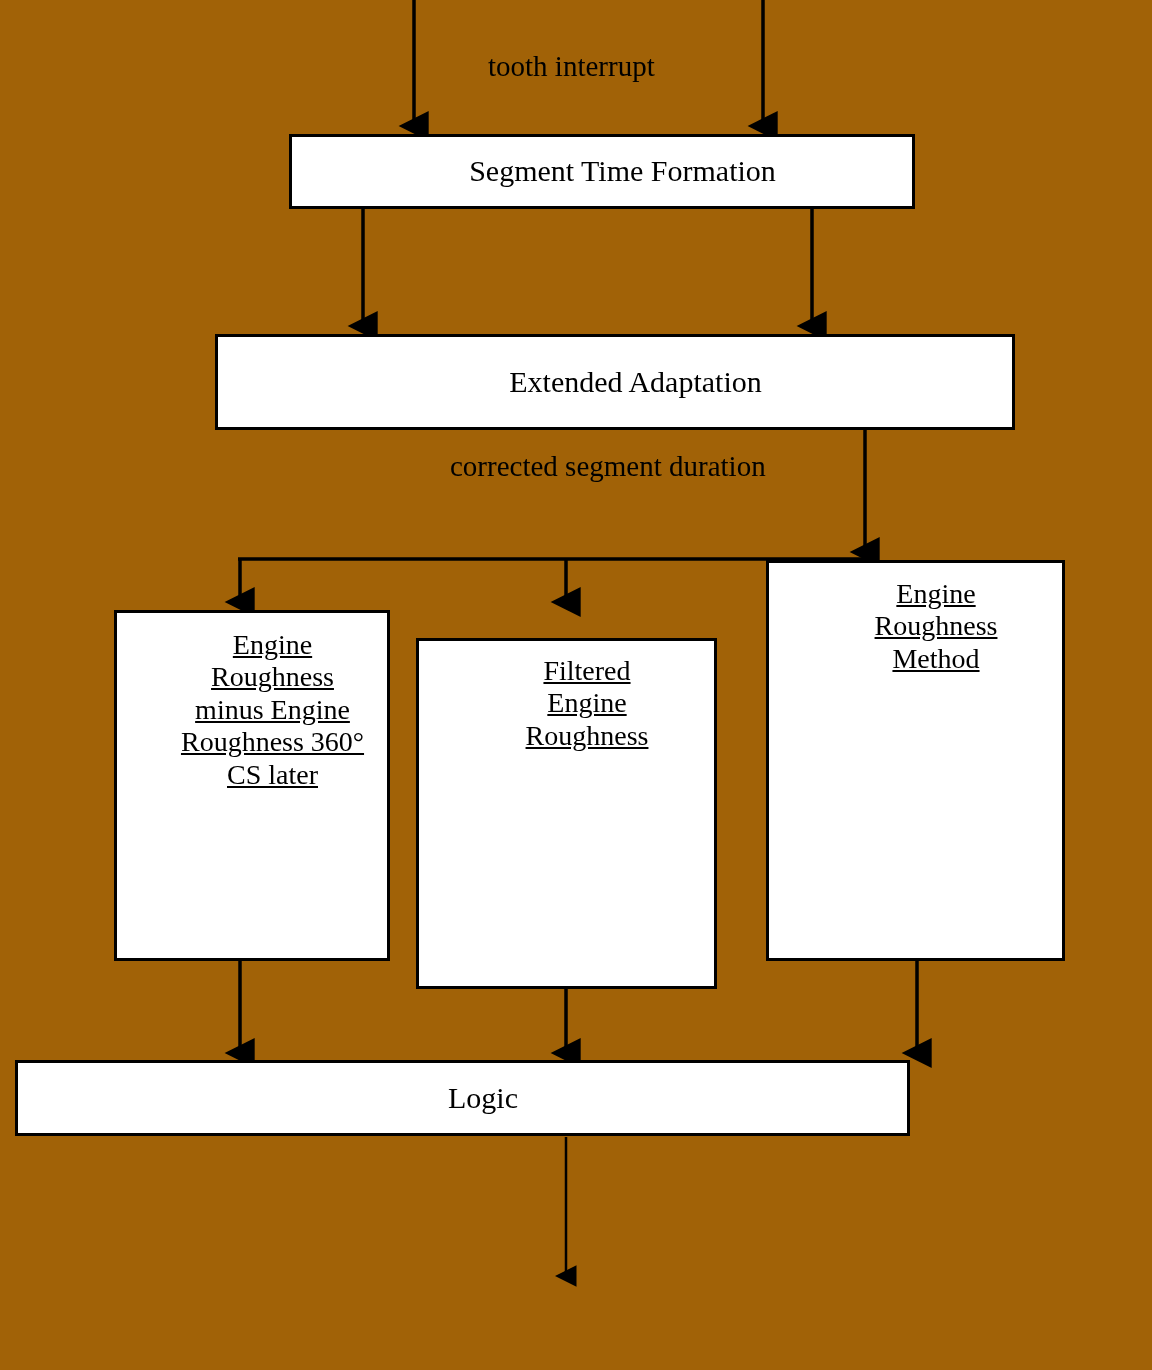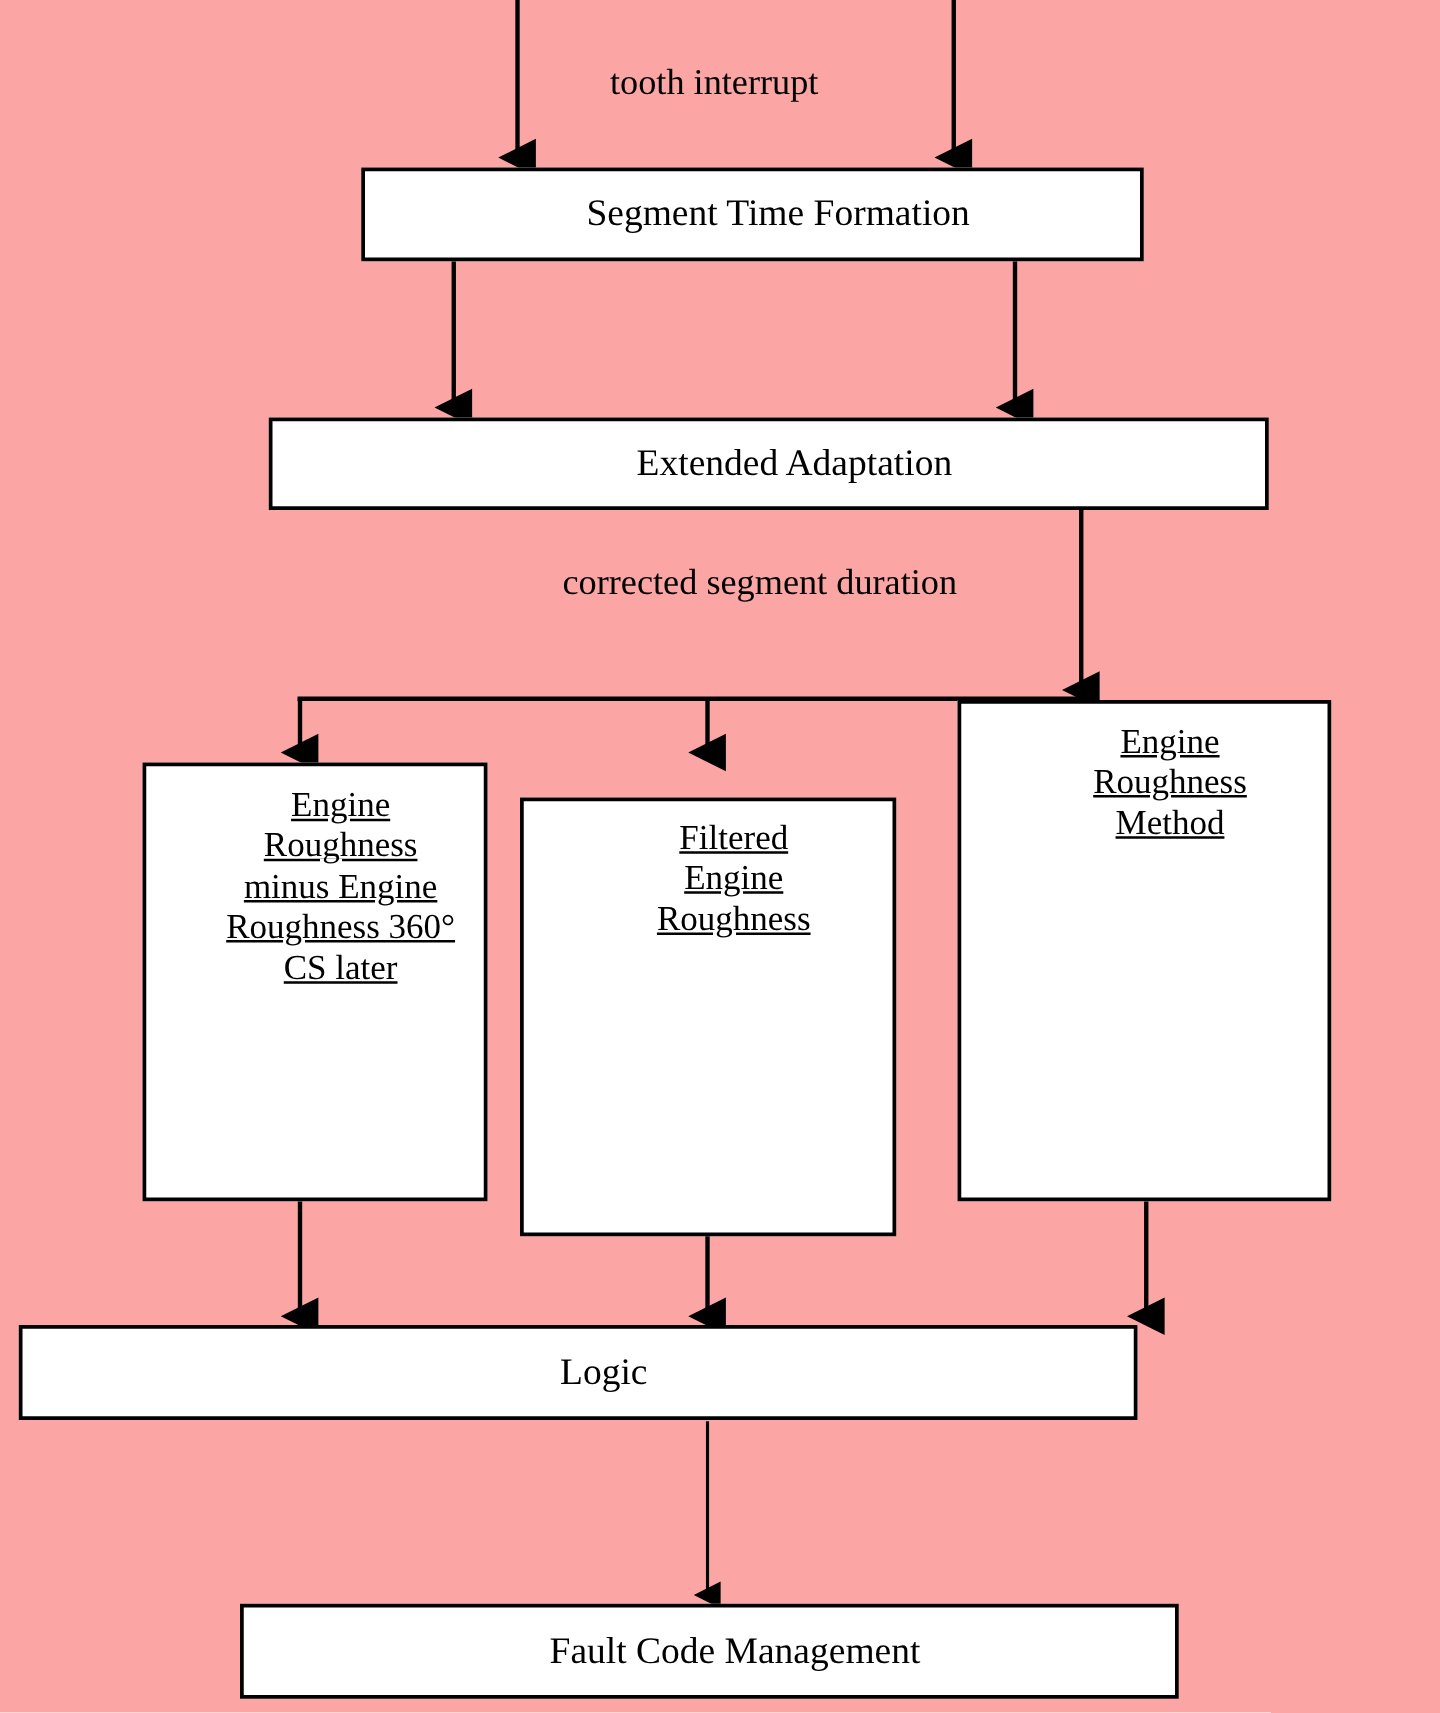--- a/index.html
+++ b/index.html
@@ -4,21 +4,21 @@
 <style>
   html, body {
     margin: 0;
     padding: 0;
     background: #ffffff;
   }
   #canvas {
     position: relative;
     width: 1152px;
     height: 1370px;
-    background: #fca5a5;
+    background: #a16207;
     font-family: "Liberation Serif", "DejaVu Serif", serif;
     overflow: hidden;
   }
   svg.wires {
     position: absolute;
     left: 0;
     top: 0;
     width: 1152px;
     height: 1370px;
     pointer-events: none;
@@ -38,21 +38,21 @@
   .node.center-v { align-items: center; }
   .node.top-v    { align-items: flex-start; text-decoration: underline; }
   .node-label {
     display: block;
     width: 100%;
     white-space: pre-line;
   }
 
   
   #node-segment-time-formation { left: 289px; top: 134px;  width: 626px; height: 75px;  font-size: 30px; }
-  #node-extended-adaptation    { left: 215px; top: 334px;  width: 800px; height: 74px;  font-size: 30px; }
+  #node-extended-adaptation    { left: 215px; top: 334px;  width: 800px; height: 96px;  font-size: 30px; }
   #node-engine-roughness-delta { left: 114px; top: 610px;  width: 276px; height: 351px; font-size: 28px; padding-top: 16px; }
   #node-filtered-engine-roughness { left: 416px; top: 610px; width: 301px; height: 351px; font-size: 28px; padding-top: 14px; margin-top: 28px; }
   #node-engine-roughness-method{ left: 766px; top: 560px;  width: 299px; height: 401px; font-size: 28px; padding-top: 15px; }
   #node-logic                  { left: 15px;  top: 1060px; width: 895px; height: 76px; font-size: 30px; }
   #node-fault-code-management  { left: 192px; top: 1283px; width: 751px; height: 76px;  font-size: 30px; }
 
   
   .edge-label {
     position: absolute;
     color: #000000;
@@ -146,17 +146,14 @@
   <div class="node top-v" id="node-engine-roughness-method">
     <span class="node-label">Engine
 Roughness
 Method</span>
   </div>
 
   <div class="node center-v" id="node-logic">
     <span class="node-label">Logic</span>
   </div>
 
-  <div class="node center-v" id="node-fault-code-management">
-    <span class="node-label">Fault Code Management</span>
-  </div>
 
 </div>
 
 </body></html>

